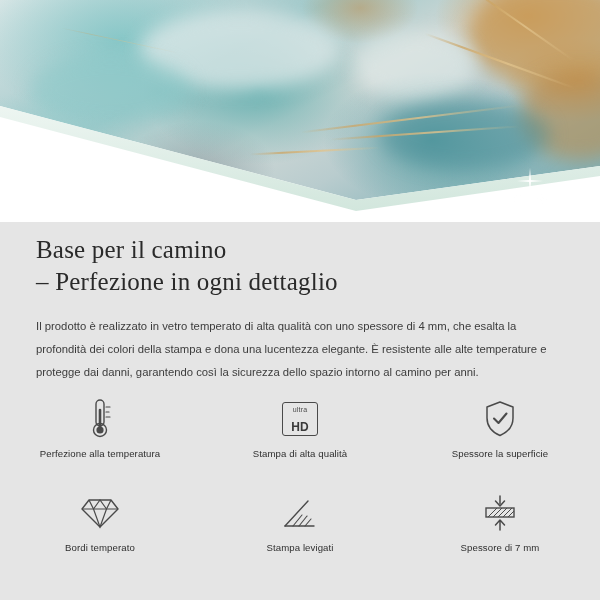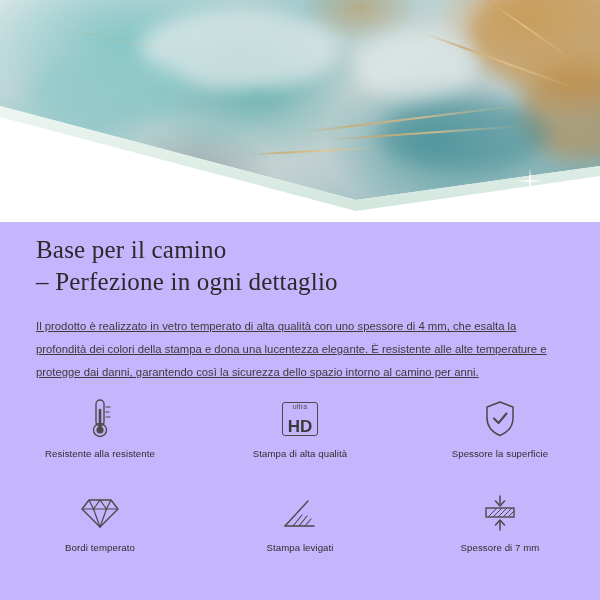--- a/index.html
+++ b/index.html
@@ -10,21 +10,21 @@
     width: 600px;
     height: 600px;
     background: #ffffff;
     font-family: "Liberation Sans", sans-serif;
     overflow: hidden;
   }
   .page {
     position: relative;
     width: 600px;
     height: 600px;
-    background: #c4b5fd;
+    background: #e5e5e5;
     overflow: hidden;
   }
 
   
   .hero {
     position: relative;
     width: 600px;
     height: 222px;
     overflow: hidden;
     background: #ffffff;
@@ -139,21 +139,20 @@
   .headline .line2 {
     display: block;
   }
   .body-copy {
     margin: 0;
     padding: 17px 33px 0 36px;
     font-size: 11.3px;
     line-height: 23px;
     color: #3c3c3c;
     text-align: left;
-    text-decoration: underline;
   }
 
   
   .features {
     position: absolute;
     left: 0;
     top: 396px;
     width: 600px;
     display: grid;
     grid-template-columns: repeat(3, 1fr);
@@ -189,21 +188,21 @@
     align-items: center;
     justify-content: center;
     line-height: 1;
   }
   .ultrahd .u-top {
     font-size: 7px;
     color: #4a4a4a;
     letter-spacing: .2px;
   }
   .ultrahd .u-bot {
-    font-size: 17px;
+    font-size: 12px;
     font-weight: bold;
     color: #3a3a3a;
     margin-top: 8px;
   }
 </style>
 </head>
 <body>
 
 <div class="page">
 
@@ -245,21 +244,21 @@
     <div class="feature">
       <div class="feature-icon">
         <svg width="26" height="44" viewBox="0 0 26 44" fill="none">
           <rect x="9" y="3" width="8" height="26" rx="4" stroke="#4a4a4a" stroke-width="1.4"></rect>
           <circle cx="13" cy="33" r="6.5" stroke="#4a4a4a" stroke-width="1.4"></circle>
           <path d="M13 13 L13 31" stroke="#4a4a4a" stroke-width="2.6" stroke-linecap="round"></path>
           <circle cx="13" cy="33" r="3.6" fill="#4a4a4a"></circle>
           <path d="M19 10 L23 10 M19 15 L22 15 M19 20 L23 20" stroke="#4a4a4a" stroke-width="1.2" stroke-linecap="round"></path>
         </svg>
       </div>
-      <div class="feature-label">Resistente alla resistente</div>
+      <div class="feature-label">Perfezione alla temperatura</div>
     </div>
 
     <div class="feature">
       <div class="feature-icon">
         <div class="ultrahd">
           <span class="u-top">ultra</span>
           <span class="u-bot">HD</span>
         </div>
       </div>
       <div class="feature-label">Stampa di alta qualità</div>

